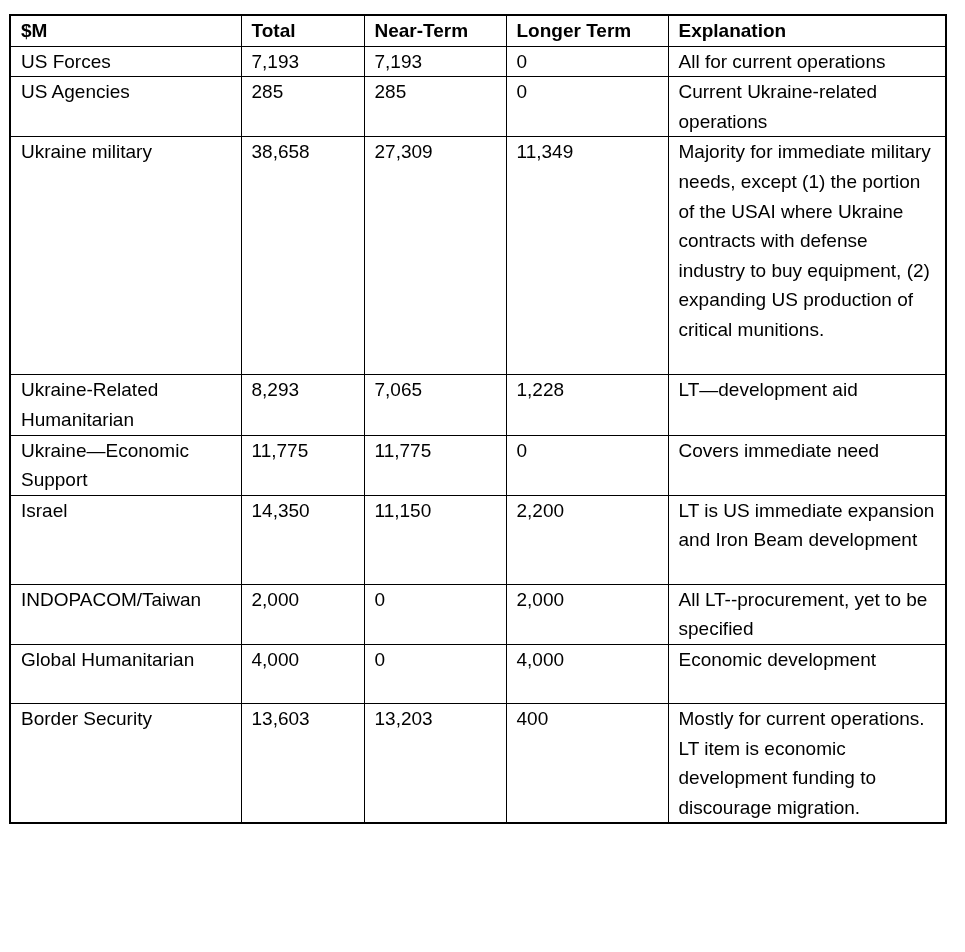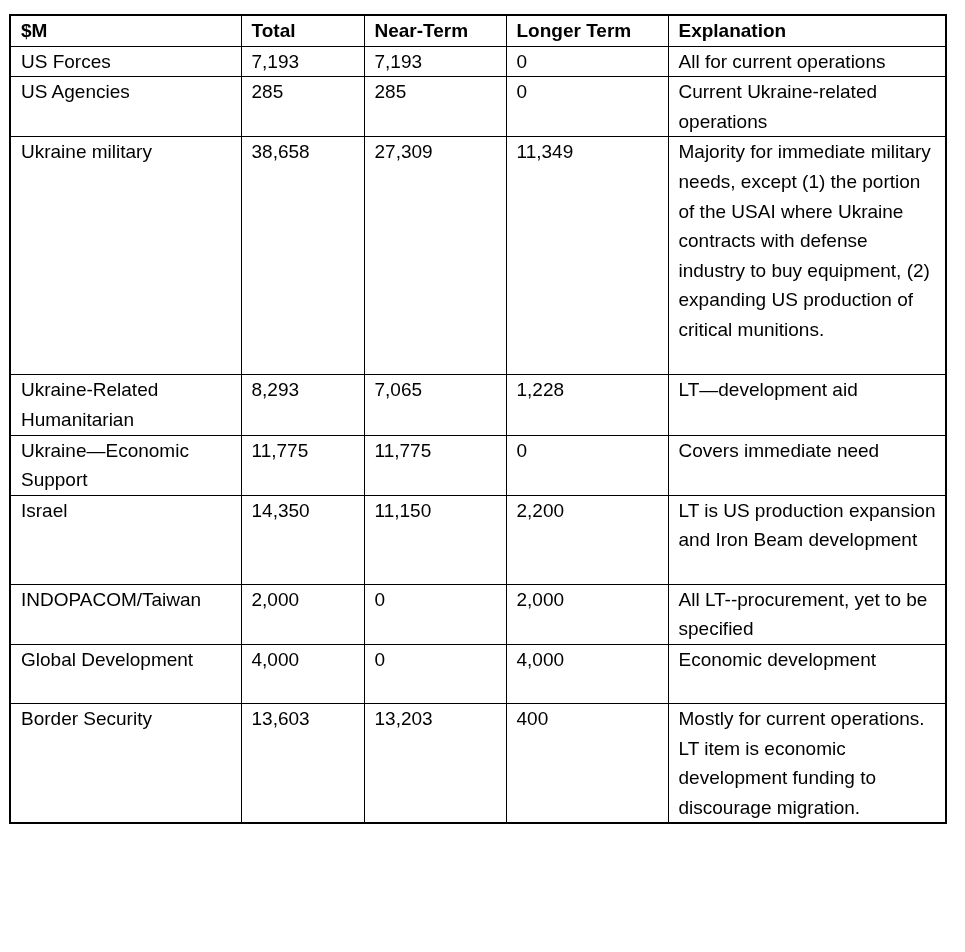--- a/index.html
+++ b/index.html
@@ -116,31 +116,31 @@
     <td>11,775</td>
     <td>11,775</td>
     <td>0</td>
     <td>Covers immediate need</td>
   </tr>
         <tr>
     <td>Israel</td>
     <td>14,350</td>
     <td>11,150</td>
     <td>2,200</td>
-    <td>LT is US production expansion and Iron Beam development</td>
+    <td>LT is US immediate expansion and Iron Beam development</td>
   </tr>
         <tr>
     <td>INDOPACOM/Taiwan</td>
     <td>2,000</td>
     <td>0</td>
     <td>2,000</td>
     <td>All LT--procurement, yet to be specified</td>
   </tr>
         <tr>
-    <td>Global Development</td>
+    <td>Global Humanitarian</td>
     <td>4,000</td>
     <td>0</td>
     <td>4,000</td>
     <td>Economic development</td>
   </tr>
         <tr>
     <td>Border Security</td>
     <td>13,603</td>
     <td>13,203</td>
     <td>400</td>

